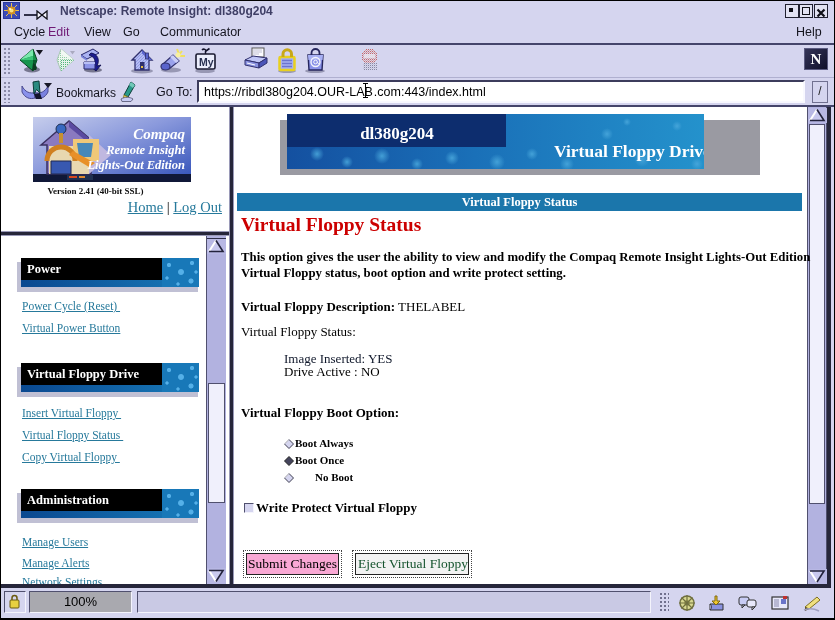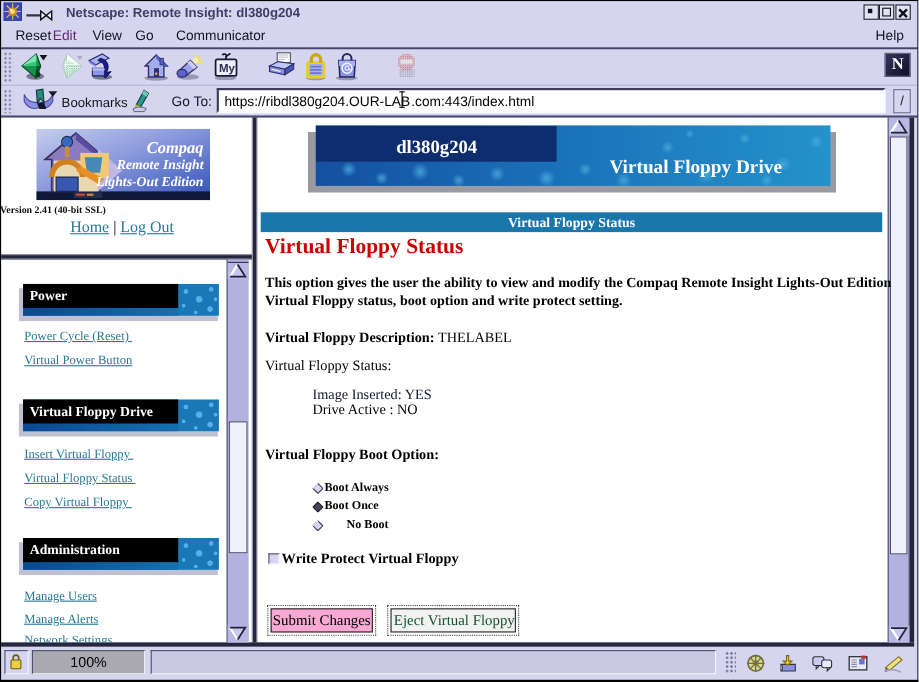--- a/index.html
+++ b/index.html
@@ -38,21 +38,21 @@
   </div>
 <div class="abs" style="left:799px;top:4px;width:12px;height:12px;background:#e2e2f2;border:1px solid #202030;">
     <div class="abs" style="left:2px;top:2px;width:6px;height:6px;border:1.5px solid #101018;"></div>
   </div>
 <div class="abs" style="left:814px;top:4px;width:12px;height:12px;background:#e2e2f2;border:1px solid #202030;">
 <svg width="12" height="12">
       <path d="M2.5 2.5 L9.5 9.5 M9.5 2.5 L2.5 9.5" stroke="#101018" stroke-width="2.2"></path>
     </svg></div>
 
 <div class="abs chrome" style="left:1px;top:20px;width:833px;height:23px;"></div>
-<div class="abs" style="left:14px;top:25px;font-size:12.5px;color:#14141f;">Reset</div>
+<div class="abs" style="left:14px;top:25px;font-size:12.5px;color:#14141f;">Cycle</div>
 <div class="abs" style="left:48px;top:25px;font-size:12.5px;color:#701a75;">Edit</div>
 <div class="abs" style="left:84px;top:25px;font-size:12.5px;color:#14141f;">View</div>
 <div class="abs" style="left:123px;top:25px;font-size:12.5px;color:#14141f;">Go</div>
 <div class="abs" style="left:160px;top:25px;font-size:12.5px;color:#14141f;">Communicator</div>
 <div class="abs" style="left:796px;top:25px;font-size:12.5px;color:#14141f;">Help</div>
 <div class="abs" style="left:1px;top:43px;width:833px;height:2px;background:#45456b;"></div>
 
 <div class="abs chrome" style="left:1px;top:45px;width:833px;height:32px;"></div>
 <div class="abs grip" style="left:3px;top:47px;width:9px;height:28px;background:radial-gradient(circle at 2px 2px,#8a8aa8 1px,transparent 1.2px) 0 0/4px 4px;"></div>
 <div class="abs" id="tb-icons" style="left:0;top:45px;">
@@ -227,22 +227,22 @@
 <path d="M18 44 l20 0 l0 13 l-20 0 z" fill="#3858b0" stroke="#202850" stroke-width="1"></path>
 <circle cx="28" cy="12" r="5" fill="#3868c0" stroke="#203050" stroke-width="1"></circle>
 <rect x="26" y="16" width="4" height="10" fill="#c89030"></rect>
 <path d="M40 34 L62 46 L56 50 L36 38 Z" fill="#e89028"></path>
 
 <text x="152" y="22" text-anchor="end" font-family="Liberation Serif" font-size="15" font-weight="bold" font-style="italic" fill="#ffffff">Compaq</text>
 <text x="152" y="37" text-anchor="end" font-family="Liberation Serif" font-size="12.5" font-weight="bold" font-style="italic" fill="#ffffff">Remote Insight</text>
 <text x="152" y="52" text-anchor="end" font-family="Liberation Serif" font-size="12.5" font-weight="bold" font-style="italic" fill="#ffffff">Lights-Out Edition</text>
 </svg>
 </div>
-<div class="abs serif" style="left:0px;top:186px;width:191px;text-align:left;font-size:9px;font-weight:bold;color:#101010;">Version 2.41 (40-bit SSL)</div>
-<div class="abs serif" style="left:0px;top:199px;width:222px;text-align:center;font-size:14.5px;">
+<div class="abs serif" style="left:0px;top:186px;width:191px;text-align:center;font-size:9px;font-weight:bold;color:#101010;">Version 2.41 (40-bit SSL)</div>
+<div class="abs serif" style="left:0px;top:199px;width:222px;text-align:right;font-size:14.5px;">
 <a class="side" href="#">Home</a> | <a class="side" href="#">Log Out</a></div>
 
 <div class="abs" style="left:1px;top:231px;width:228px;height:5px;background:#26263a;border-top:1px solid #9a9ab8;border-bottom:1px solid #9a9ab8;box-sizing:border-box;"></div>
 
 <svg class="abs" style="left:17px;top:258px" width="186" height="34">
 <defs>
 <radialGradient id="bub" cx=".5" cy=".5" r=".5">
         <stop offset="0" stop-color="#55b0e8"></stop>
         <stop offset=".7" stop-color="#55b0e8"></stop>
         <stop offset="1" stop-color="#1878b8"></stop>
@@ -312,21 +312,21 @@
 <div class="abs" style="left:809px;top:124px;width:16px;height:380px;background:#f0f0fc;border:1px solid #50506e;box-sizing:border-box;"></div>
 <div class="abs" style="left:808px;top:569px;width:19px;height:15px;background:#b8b8e4;box-sizing:border-box;">
 <svg width="19" height="15">
       <path d="M9 13 L16 2 L2 2 Z" fill="#c8c8ee"></path>
       <path d="M2 2 L9 13" stroke="#ffffff" stroke-width="2"></path>
       <path d="M2 2 L16 2 L9 13" fill="none" stroke="#23233c" stroke-width="1.6"></path>
     </svg></div>
 <div class="abs" style="left:827px;top:107px;width:4px;height:477px;background:#26263a;"></div>
 
 <div class="abs" style="left:280px;top:120px;width:480px;height:55px;background:#9a9aa2;"></div>
-<div class="abs" style="left:287px;top:114px;width:468px;height:55px;background:linear-gradient(90deg,#1450a0,#1a70b8 45%,#2492cc);overflow:hidden;">
+<div class="abs" style="left:287px;top:114px;width:417px;height:55px;background:linear-gradient(90deg,#1450a0,#1a70b8 45%,#2492cc);overflow:hidden;">
 <svg width="480" height="55">
 <defs>
         <radialGradient id="bub2" cx=".5" cy=".5" r=".5">
           <stop offset="0" stop-color="#4aa8dcdd"></stop>
           <stop offset="1" stop-color="#4aa8dc00"></stop>
         </radialGradient>
       </defs>
 <g fill="url(#bub2)">
 <circle cx="30" cy="40" r="7"></circle>
         <circle cx="60" cy="48" r="6"></circle>

